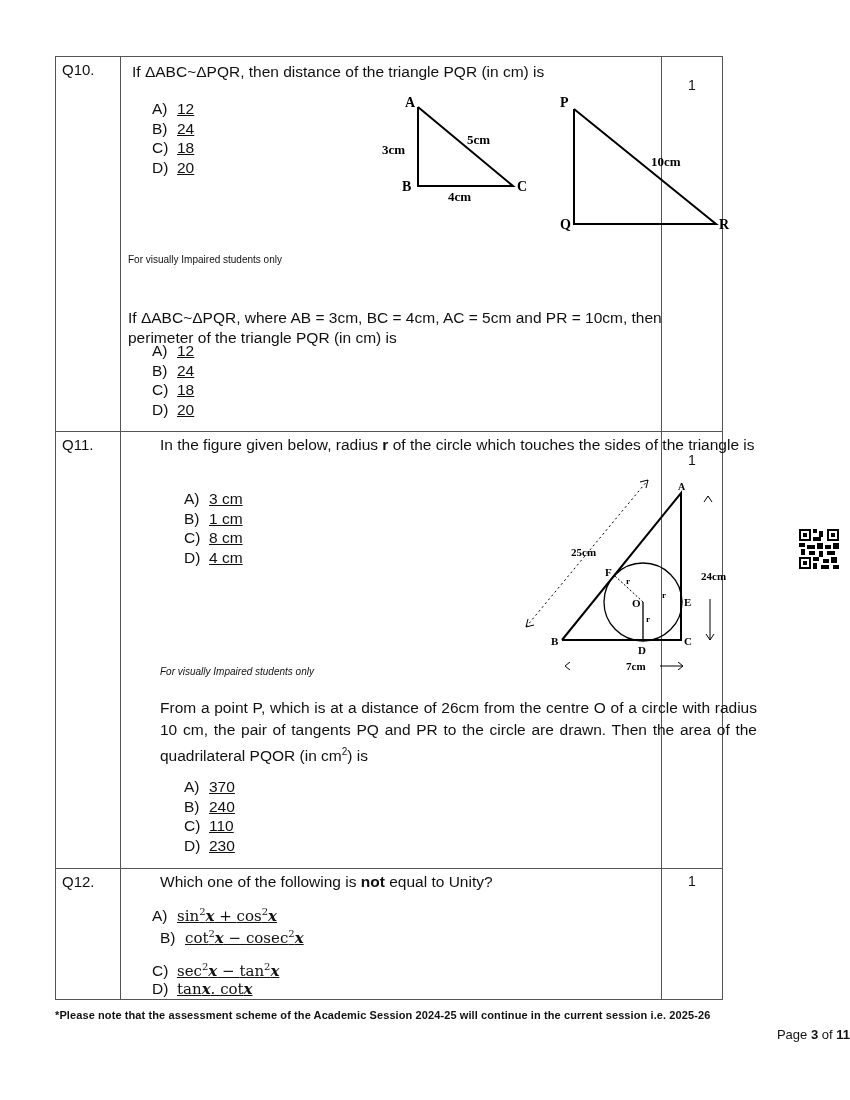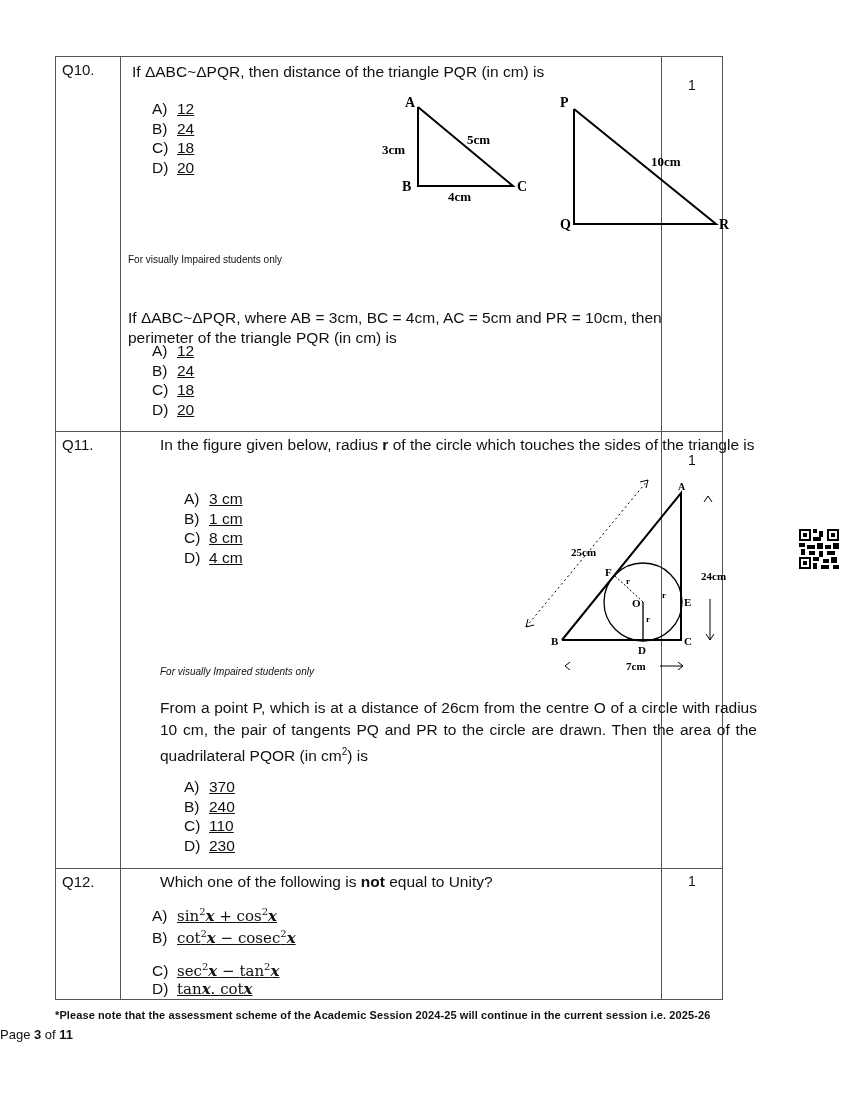--- a/index.html
+++ b/index.html
@@ -11,21 +11,21 @@
   .marks { width:60px; text-align:center; font-size:14px; }
   .q-body { position:relative; font-size:15.5px; line-height:20px; }
   .opts { list-style:none; margin:0; padding:0 0 0 24px;text-decoration:underline; }
   .opts li { height:19.5px; line-height:19.5px; }
   .opt-l { display:inline-block; width:25px; }
   .vi-title { font-weight:normal; font-size:10px; }
   .vi-title.it { font-style:italic; }
   .math { font-family:"DejaVu Serif", serif; font-size:15px; }
   .math i { font-weight:bold; font-style:italic; }
   .footnote { position:absolute; left:55px; top:1009px; font-size:11px; font-weight:bold; letter-spacing:0.1px; }
-  .pagenum { position:absolute; left:0; width:850px; top:1027px; text-align:left; font-size:13px; }
+  .pagenum { position:absolute; left:0; width:850px; top:1027px; text-align:right; font-size:13px; }
   .qr { position:absolute; left:799px; top:529px; width:40px; height:40px; }
   svg text { font-family:"Liberation Serif", serif; font-weight:bold; }
 </style>
 </head>
 <body>
 
 <table class="page-table">
 
   <tbody>
       <tr style="height:375px;">
@@ -128,21 +128,21 @@
 
   <tr style="height:131px;">
     <td class="qno">Q12.</td>
     <td>
       <div class="q-body" style="height:128px;">
         <div style="position:absolute;left:7px;top:3px;margin-left:32px;">
           <span>Which one of the following is </span><b>not</b><span> equal to Unity?</span>
         </div>
         <ul class="opts" style="position:absolute;left:7px;top:32px;">
           <li style="height:21.5px;line-height:21.5px;"><span class="opt-l">A)</span><span class="math"><span>sin</span><sup style="font-size:10px;">2</sup><i>x</i><span> + </span><span>cos</span><sup style="font-size:10px;">2</sup><i>x</i></span></li>
-          <li style="height:21.5px;line-height:21.5px;"><span class="opt-l">B)</span><span class="math"><span>cot</span><sup style="font-size:10px;">2</sup><i>x</i><span> − </span><span>cosec</span><sup style="font-size:10px;">2</sup><i>x</i></span></li>
+          <li style="height:21.5px;line-height:21.5px;margin-left:8px;"><span class="opt-l">B)</span><span class="math"><span>cot</span><sup style="font-size:10px;">2</sup><i>x</i><span> − </span><span>cosec</span><sup style="font-size:10px;">2</sup><i>x</i></span></li>
           <li style="height:21.5px;line-height:21.5px;margin-top:12px;"><span class="opt-l">C)</span><span class="math"><span>sec</span><sup style="font-size:10px;">2</sup><i>x</i><span> − </span><span>tan</span><sup style="font-size:10px;">2</sup><i>x</i></span></li>
           <li style="height:21.5px;line-height:21.5px;"><span class="opt-l">D)</span><span class="math"><span>tan</span><i>x</i><span>. </span><span>cot</span><i>x</i></span></li>
         </ul>
       </div>
     </td>
     <td class="marks">
           <div style="margin-top:4px;">1</div>
         </td>
   </tr>
 </tbody>

